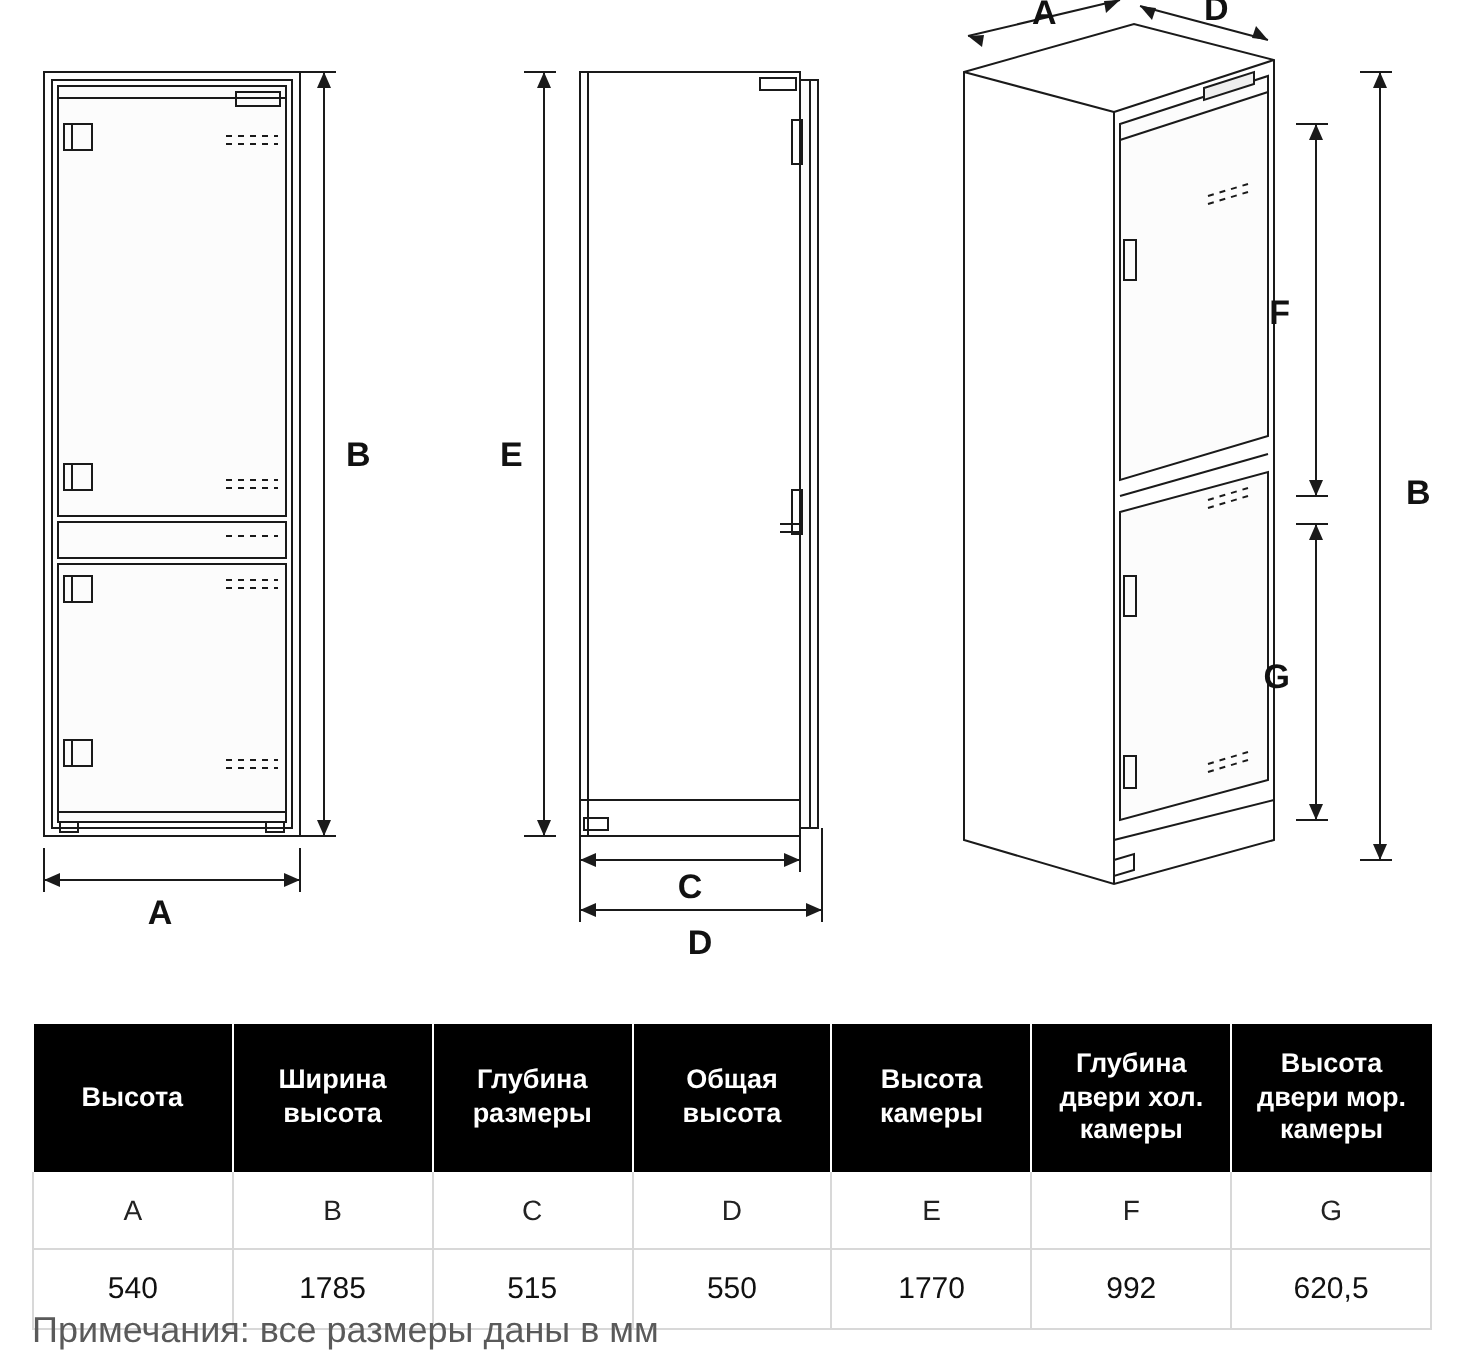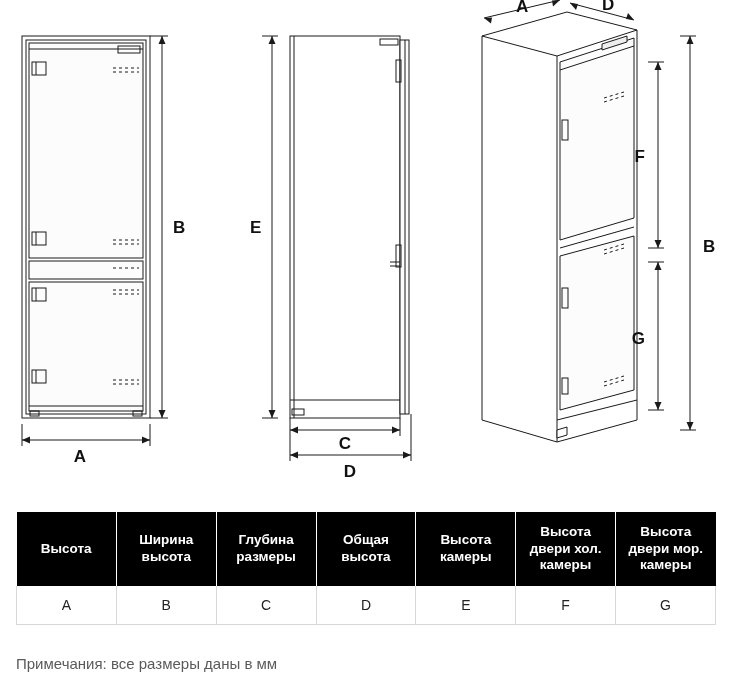--- a/index.html
+++ b/index.html
@@ -82,21 +82,21 @@
     color: #111;
   }
   table.spec tr.letters td:first-child,
   table.spec tr.values td:first-child {
     border-left: 1px solid #d8d8d8;
   }
   .note {
     position: absolute;
     left: 16px;
     top: 655px;
-    font-size: 15px;
+    font-size: 18px;
     color: #5a5a5a;
   }
 </style>
 </head>
 <body>
 
 <div class="diagrams">
 
   <div class="view view-front">
     <svg width="200" height="470" viewBox="0 0 200 470">
@@ -277,31 +277,40 @@
 
 <div class="table-wrap">
   <table class="spec">
     <thead>
       <tr>
         <th>Высота</th>
         <th>Ширина высота</th>
         <th>Глубина размеры</th>
         <th>Общая высота</th>
         <th>Высота камеры</th>
-        <th>Высота двери хол. камеры</th>
+        <th>Глубина двери хол. камеры</th>
         <th>Высота двери мор. камеры</th>
       </tr>
     </thead>
     <tbody>
       <tr class="letters">
         <td>A</td>
         <td>B</td>
         <td>C</td>
         <td>D</td>
         <td>E</td>
         <td>F</td>
         <td>G</td>
       </tr>
+      <tr class="values">
+        <td>540</td>
+        <td>1785</td>
+        <td>515</td>
+        <td>550</td>
+        <td>1770</td>
+        <td>992</td>
+        <td>620,5</td>
+      </tr>
     </tbody>
   </table>
 </div>
 
 <div class="note">Примечания: все размеры даны в мм</div>
 
 </body></html>

